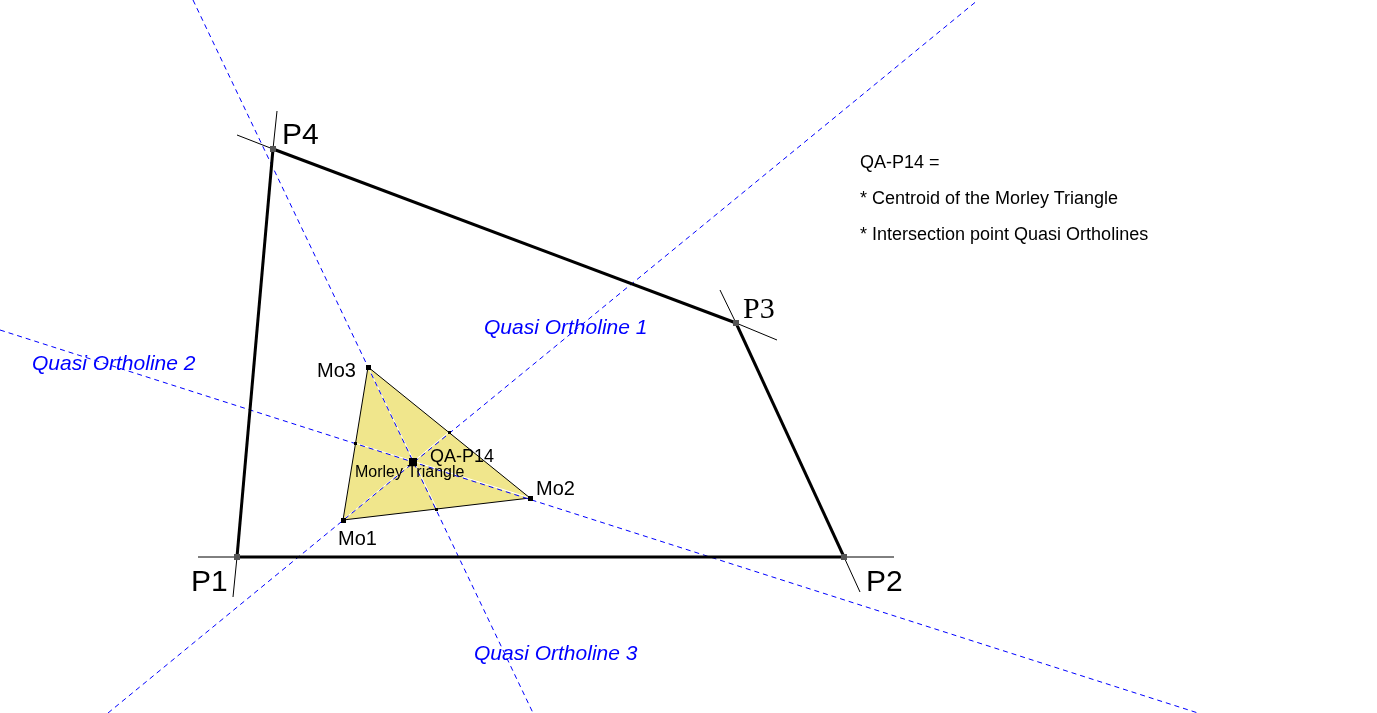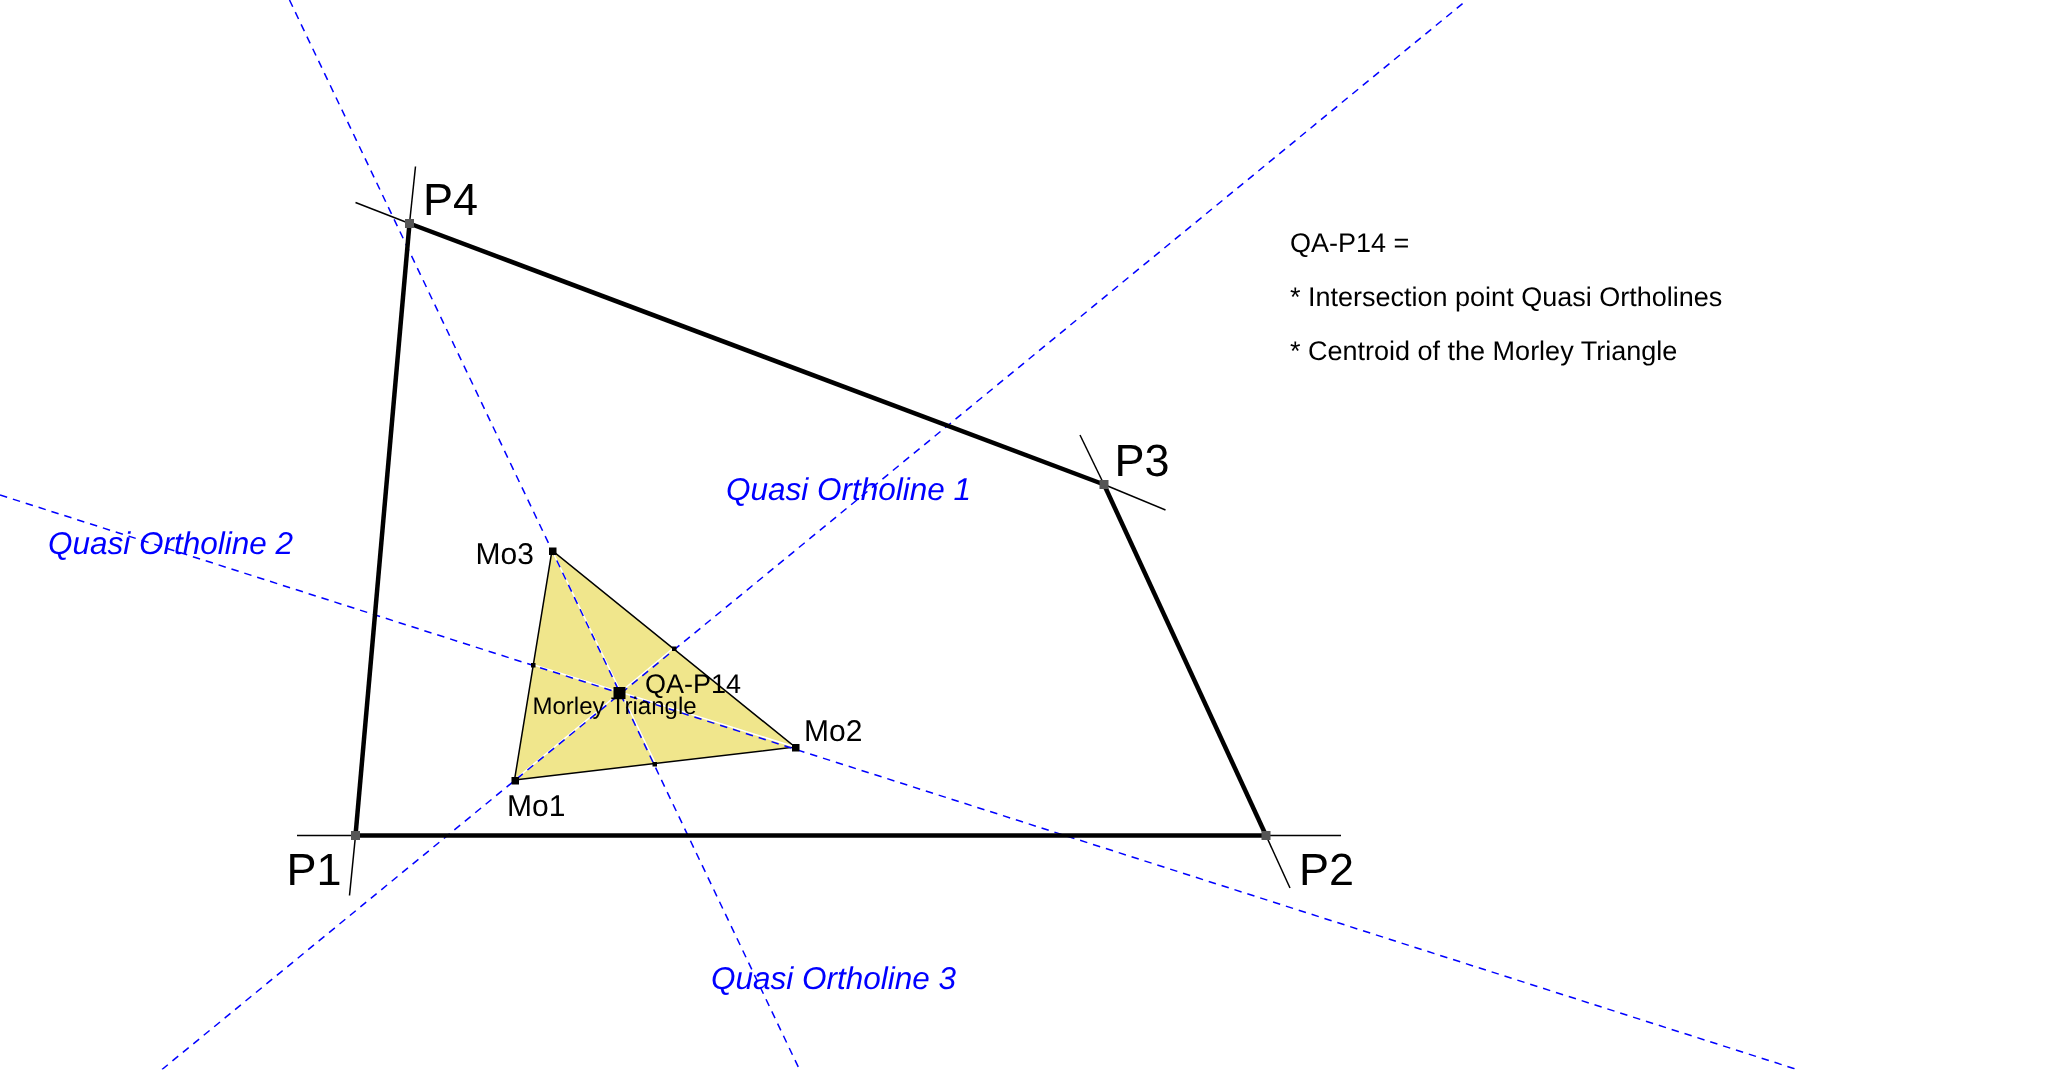--- a/index.html
+++ b/index.html
@@ -53,31 +53,31 @@
 
   <rect x="448" y="431" width="3" height="3" fill="#000"></rect>
   <rect x="354" y="442" width="3" height="3" fill="#000"></rect>
   <rect x="435" y="508" width="3" height="3" fill="#000"></rect>
 
   <rect x="409" y="458" width="8" height="8" fill="#000"></rect>
 </svg>
 
 <span class="lbl vtx" style="left:191px; top:566px;">P1</span>
 <span class="lbl vtx" style="left:866px; top:566px;">P2</span>
-<span class="lbl vtx" style="left:743px; top:293px;">P3</span>
+<span class="lbl vtx" style="left:743px; top:293px;font-family:Liberation Serif, serif;">P3</span>
 <span class="lbl vtx" style="left:282px; top:119px;">P4</span>
 
 <span class="lbl mo" style="left:338px; top:528px;">Mo1</span>
 <span class="lbl mo" style="left:536px; top:478px;">Mo2</span>
 <span class="lbl mo" style="left:317px; top:360px;">Mo3</span>
 <span class="lbl inner" style="left:355px; top:464px;">Morley Triangle</span>
 
 <span class="lbl qa" style="left:430px; top:447px;">QA-P14</span>
 
 <span class="lbl ql" style="left:484px; top:316px;">Quasi Ortholine 1</span>
 <span class="lbl ql" style="left:32px; top:352px;">Quasi Ortholine 2</span>
 <span class="lbl ql" style="left:430px; top:642px;margin-left:44px;">Quasi Ortholine 3</span>
 
 <div class="note">
   <div>QA-P14 =</div>
+  <div>* Centroid of the Morley Triangle</div>
   <div>* Intersection point Quasi Ortholines</div>
-  <div>* Centroid of the Morley Triangle</div>
 </div>
 
 </body></html>

